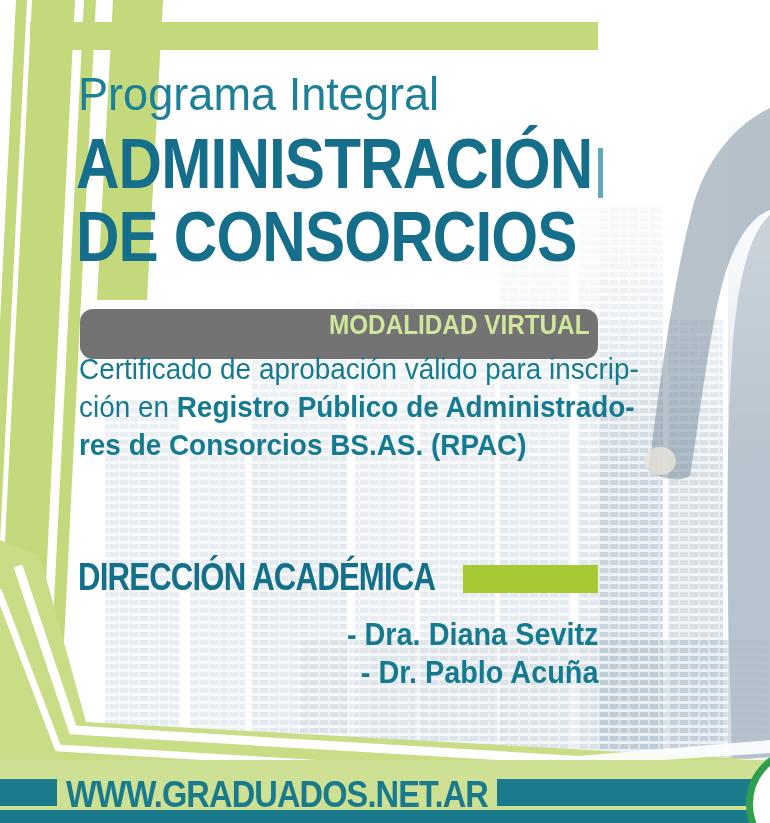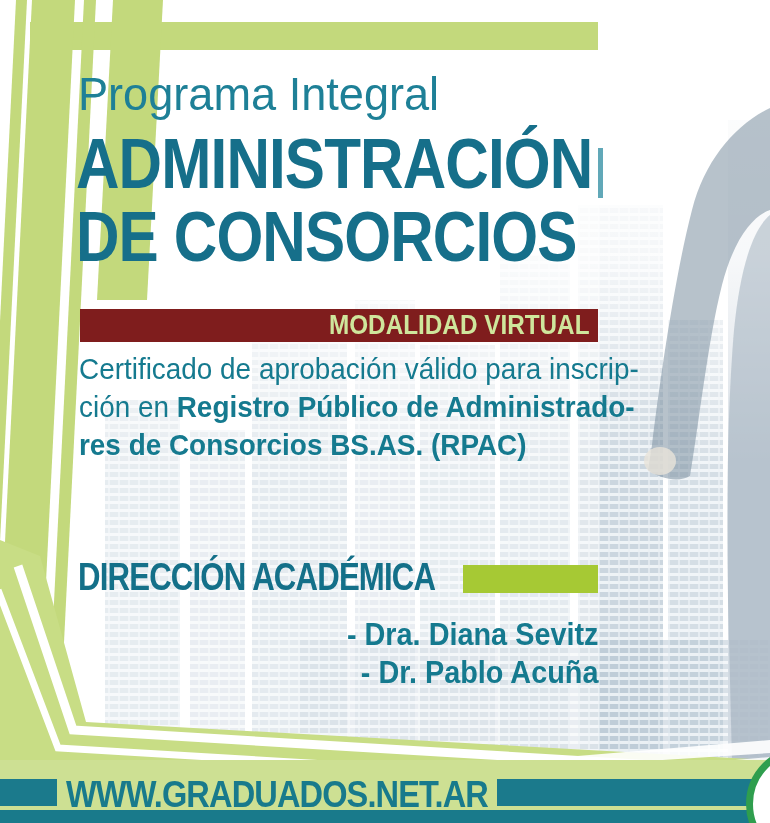--- a/index.html
+++ b/index.html
@@ -16,22 +16,22 @@
     font-size:47px; font-weight:400; color:#1e8097;
     transform:scaleX(.96); transform-origin:left top; white-space:nowrap;
   }
   .title {
     position:absolute; left:76px; top:128px; z-index:2;
     font-size:70px; font-weight:700; color:#166f8a; line-height:73px;
     letter-spacing:-1px; transform:scaleX(.86); transform-origin:left top;
     white-space:nowrap;
   }
   .modality {
-    position:absolute; left:80px; top:309px; width:518px; height:33px; z-index:2;
-    background:#7f1d1d; box-sizing:border-box; text-align:right;
+    position:absolute; left:80px; top:309px; width:518px; height:50px; z-index:2;
+    background:#737373; box-sizing:border-box; text-align:right;border-radius:13px;
   }
   .modality span {
     display:inline-block; color:#cfe69c; font-weight:700; font-size:27px;
     line-height:33px; padding-right:10px; letter-spacing:0;
     transform:scaleX(.9); transform-origin:right top; white-space:nowrap;
   }
   .cert {
     position:absolute; left:79px; top:350px; width:620px; z-index:2;
     font-size:30px; line-height:38px; color:#157a8f;
     transform:scaleX(.93); transform-origin:left top; white-space:nowrap;

